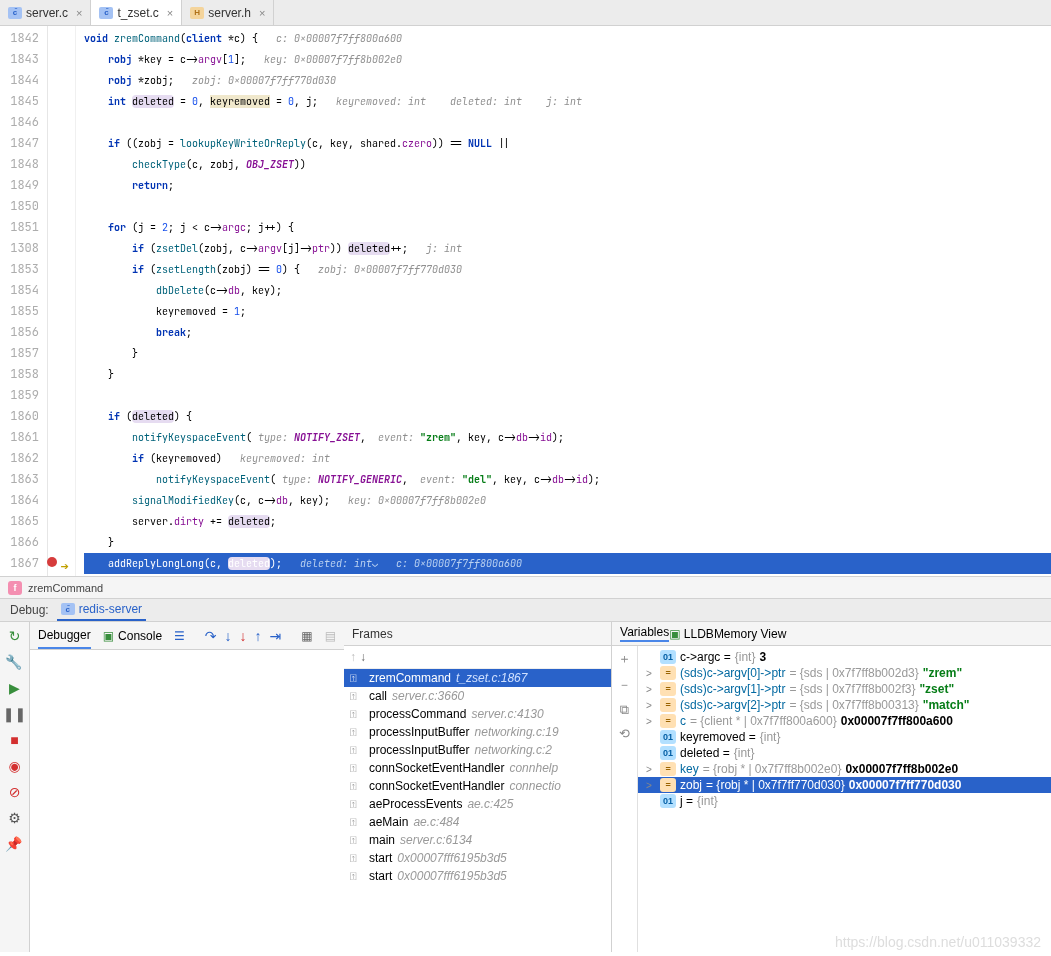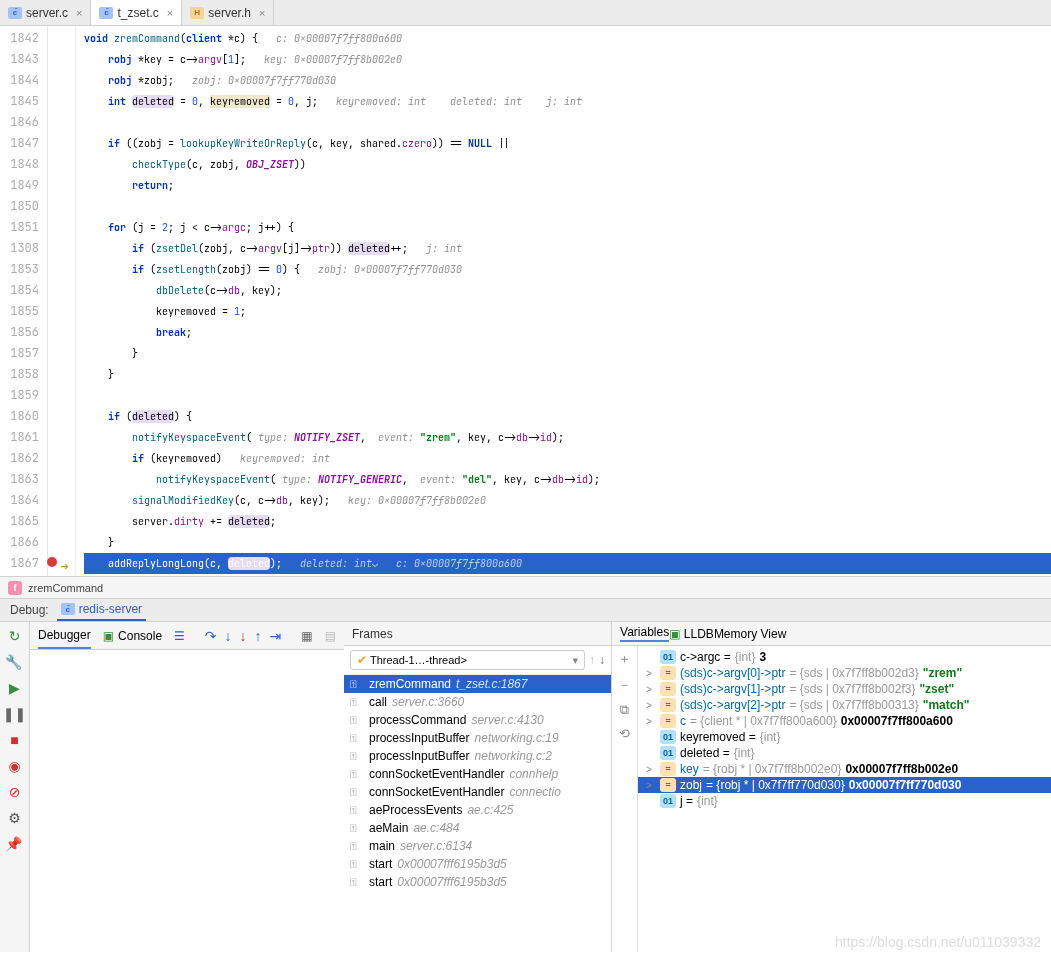--- a/index.html
+++ b/index.html
@@ -194,24 +194,20 @@
       <span style="margin-left:8px;color:#666">▦</span>
       <span style="color:#bbb">▤</span>
     </div>
     <div class="dbg-panes">
 
       <div class="frames-pane">
         <div class="pane-hdr">
           <span>Frames</span>
         </div>
         <div class="thread-sel">
-          <div class="thread-box">
-            <span><span class="check">✔</span> <span>Thread-1…-thread&gt;</span></span>
-            <span style="color:#888">▾</span>
-          </div>
           <span style="color:#bbb">↑</span>
           <span style="color:#666">↓</span>
         </div>
         <div class="frames-list" id="framesList">
             <div class="frame sel">
               <span class="sicon">⍐</span>
               <span>zremCommand</span> 
               <span class="loc">t_zset.c:1867</span>
             </div>
             <div class="frame">

